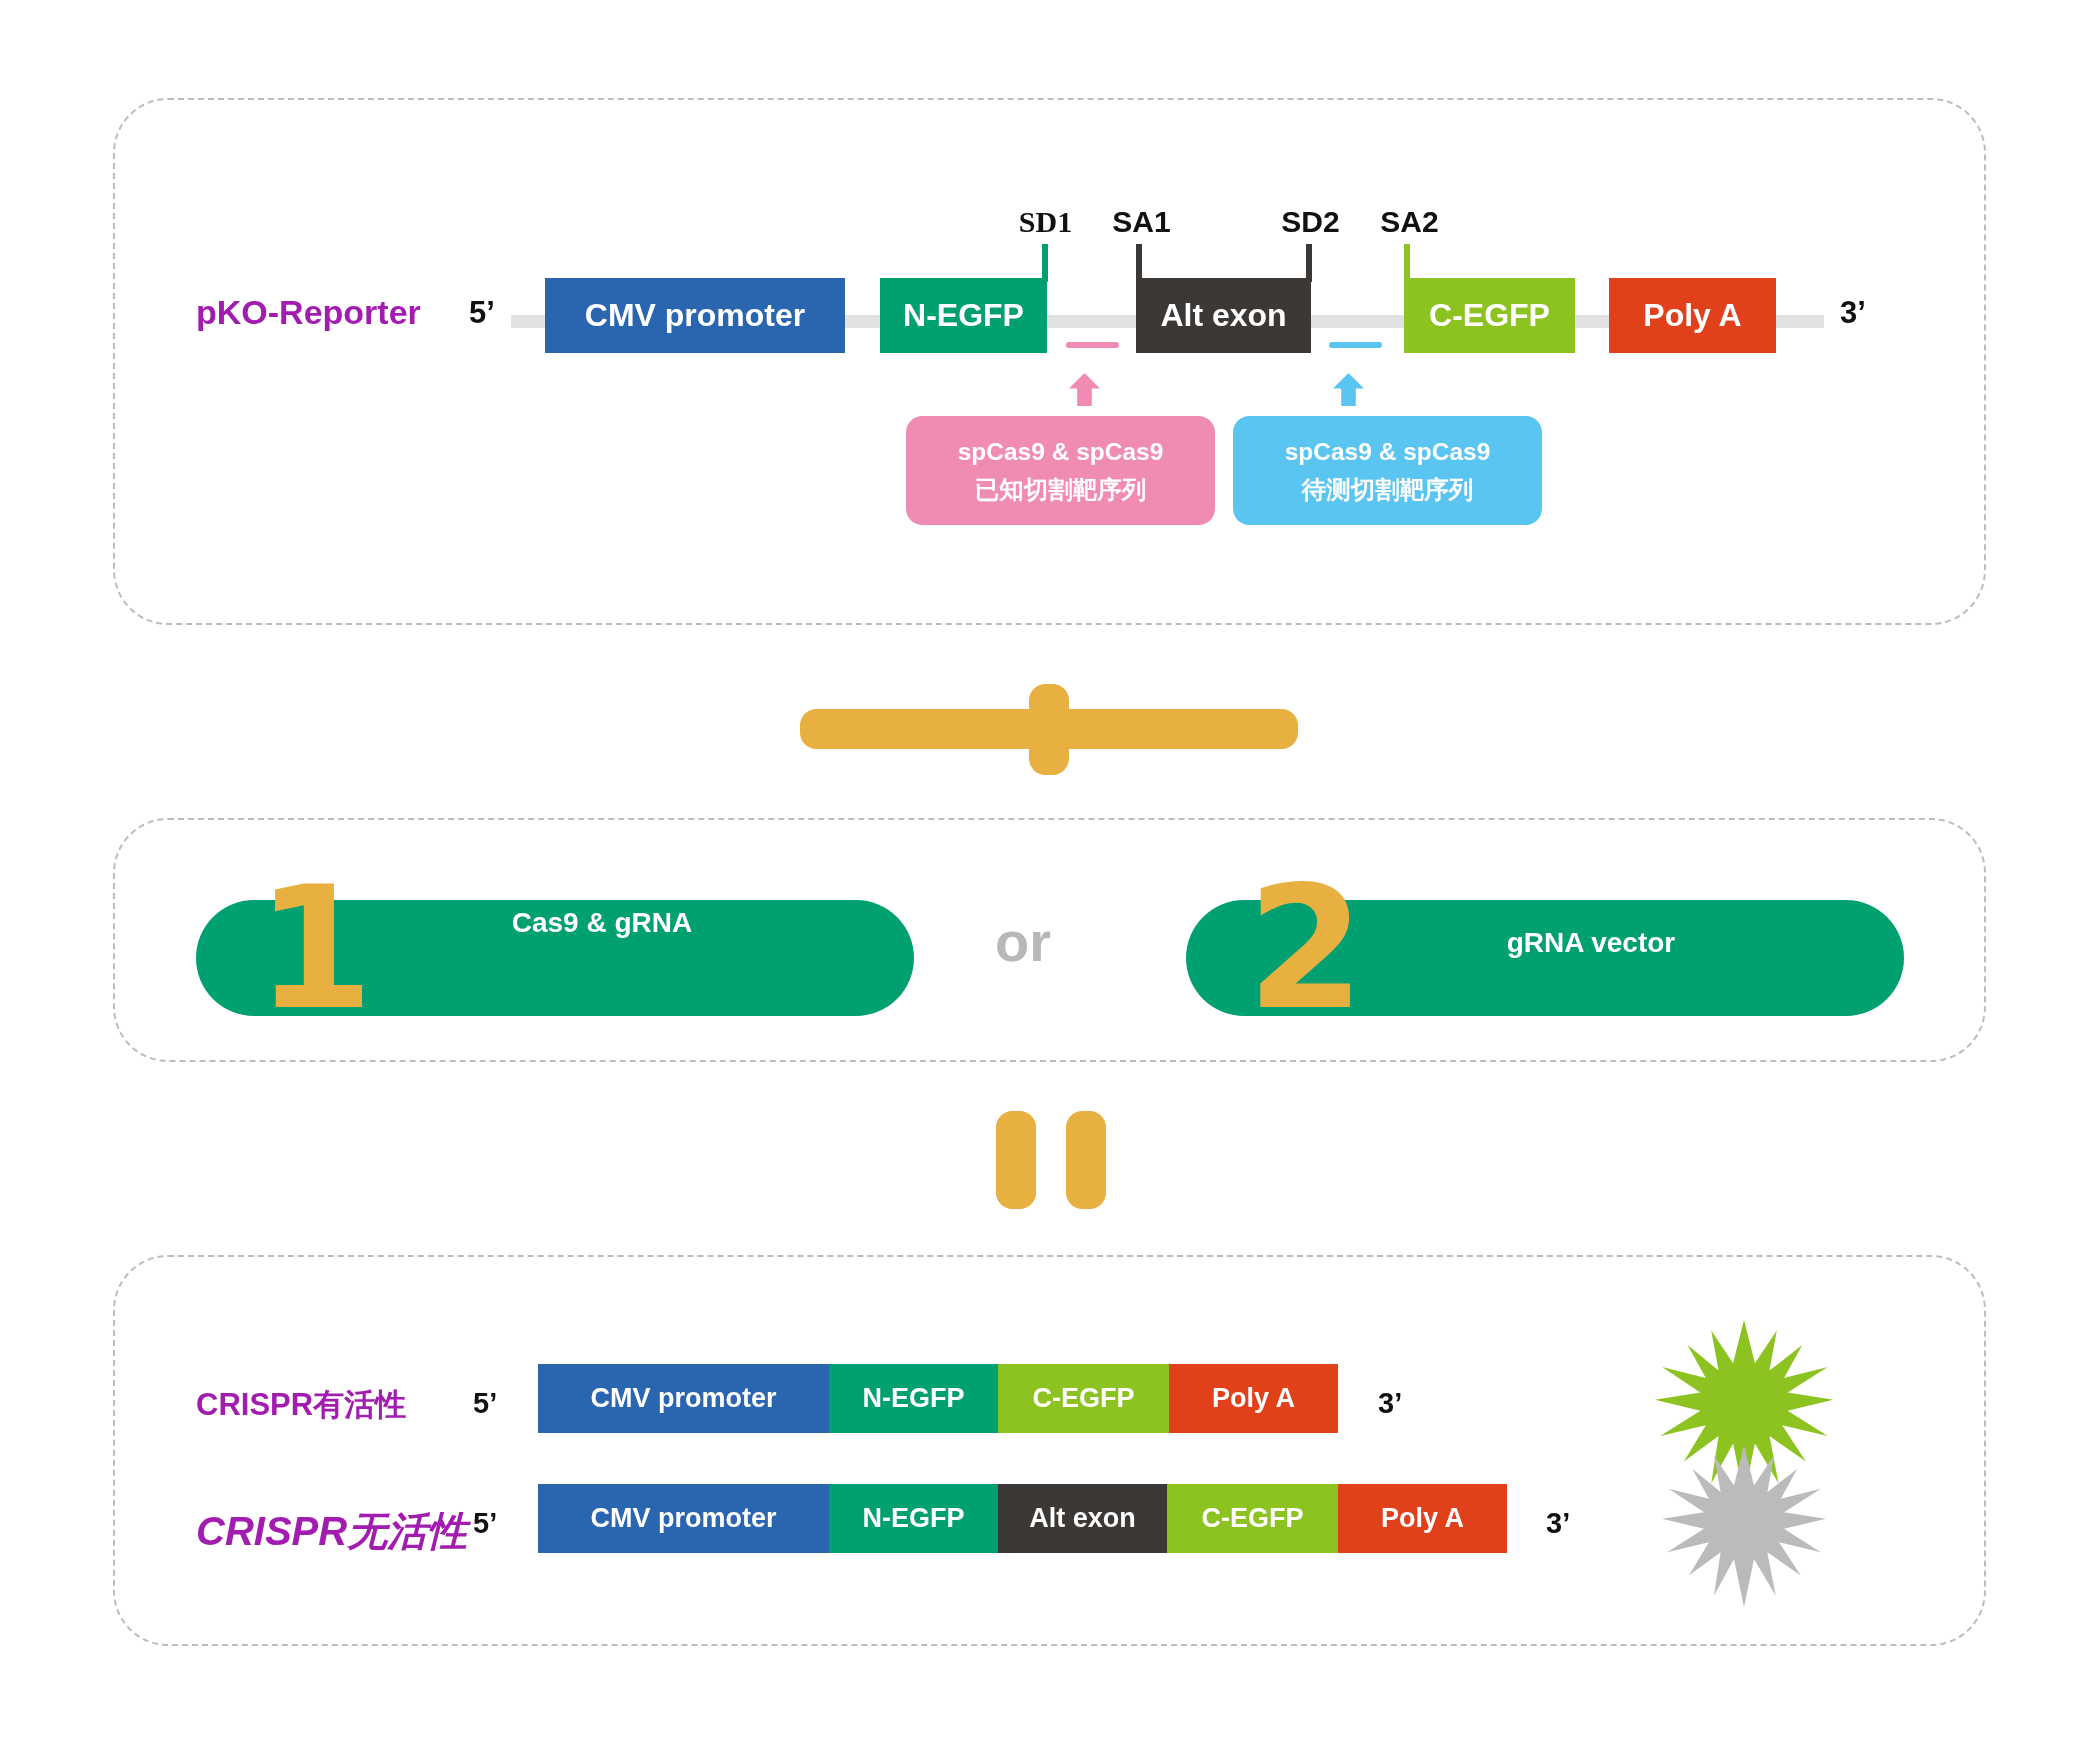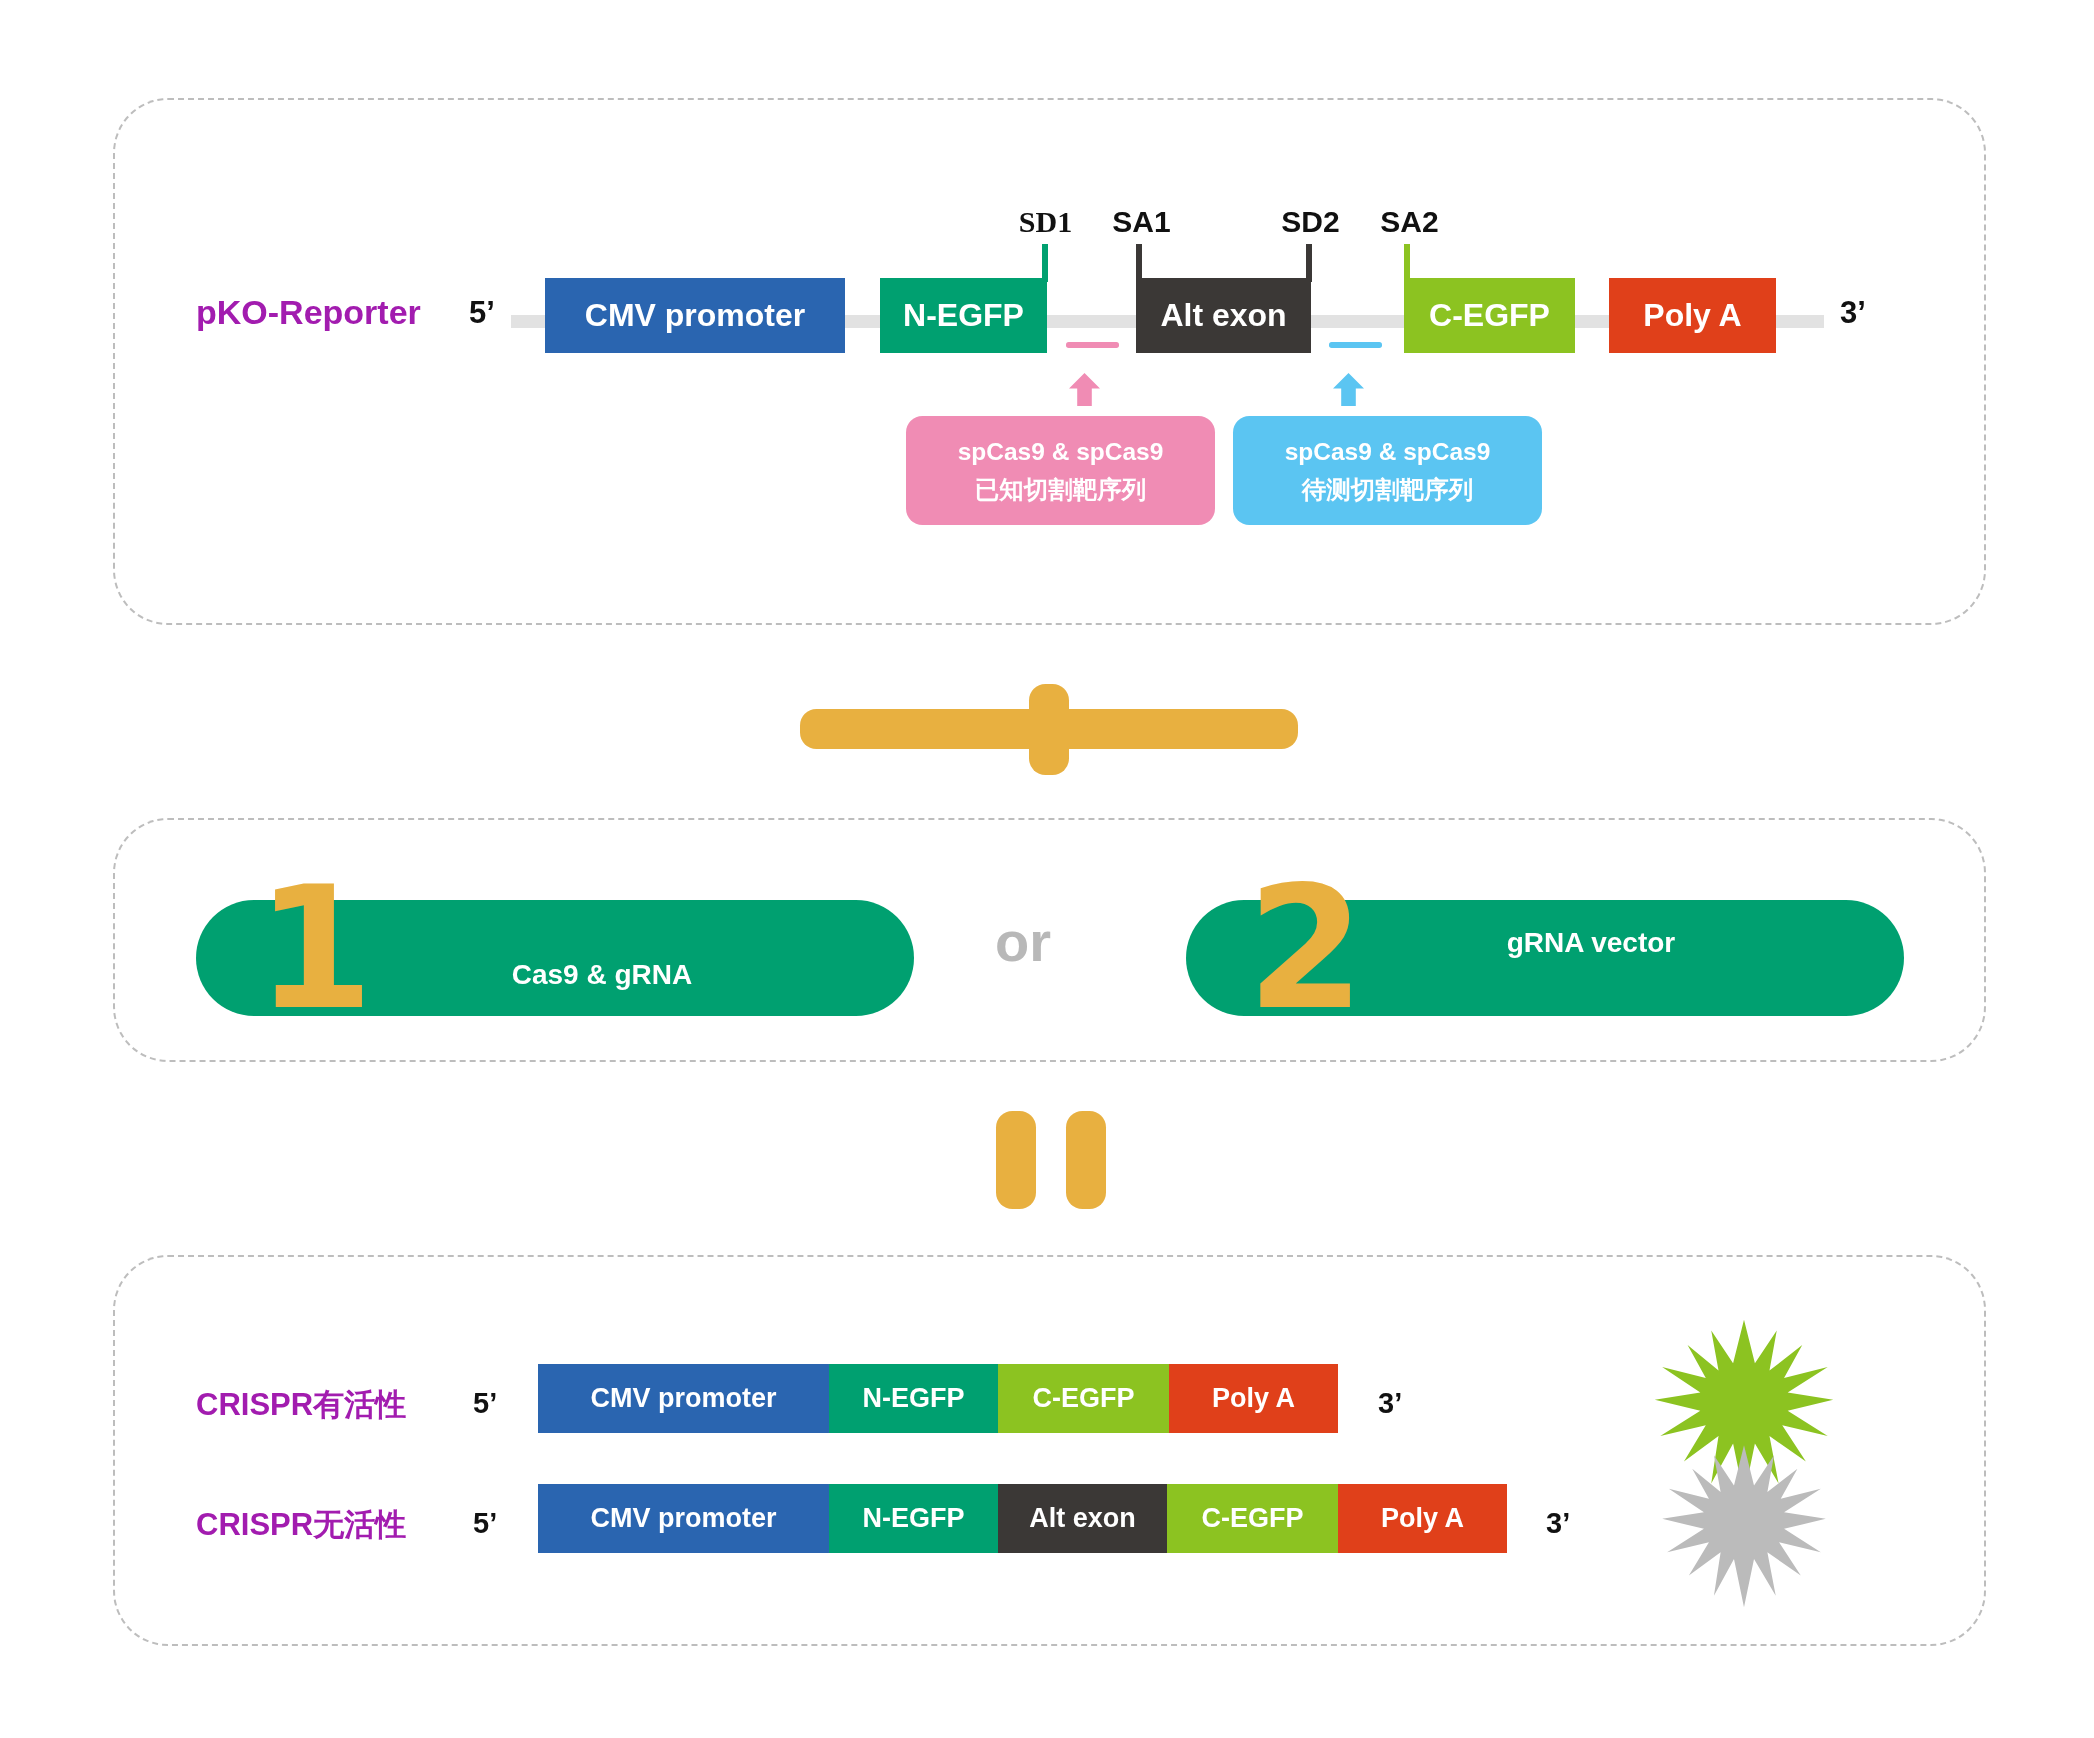--- a/index.html
+++ b/index.html
@@ -213,21 +213,21 @@
 
 <div style="position:absolute; left:0; top:0;">
   <div class="opbar" style="left:800px; top:709px; width:498px; height:40px;"></div>
   <div class="opbar" style="left:1029px; top:684px; width:40px; height:91px;"></div>
 </div>
 
 <div class="panel" id="panel-vectors"></div>
 
 <div class="pill" style="left:196px; top:900px; width:718px; height:116px;"></div>
 <div class="bignum" style="left:256px; top:864px;">1</div>
-<div class="pill-text" style="left:411px; top:954px; width:382px;">
+<div class="pill-text" style="left:411px; top:902px; width:382px;">
   <div>Cas9 &amp; gRNA</div>
 </div>
 
 <div id="or-text" style="left:995px; top:909px;">or</div>
 
 <div class="pill" style="left:1186px; top:900px; width:718px; height:116px;"></div>
 <div class="bignum" style="left:1247px; top:864px;">2</div>
 <div class="pill-text" style="left:1400px; top:922px; width:382px;">
   <div>gRNA vector</div>
 </div>
@@ -255,21 +255,21 @@
   <span>Poly A</span>
 </div>
 <div class="prime" style="left:1378px; top:1387px; font-size:29px;">3’</div>
 
 <svg class="burst" style="left:1644px; top:1316px; width:200px; height:182px;" viewBox="0 0 100 100">
   <path fill="#8cc321" d="M50 2 L56 26 L68 8 L64 30 L82 16 L72 34 L96 28 L74 42 L99 46 L74 52
     L96 66 L71 60 L84 80 L64 66 L69 92 L56 70 L50 99 L44 70 L32 92 L36 66 L17 80 L29 60 L4 66
     L26 52 L1 46 L26 42 L5 28 L29 34 L19 16 L36 30 L32 8 L44 26 Z"></path>
 </svg>
 
-<div class="row-label" style="left:196px; top:1504px; font-size:31px;">CRISPR无活性</div>
+<div class="row-label" style="left:196px; top:1504px; font-size:40px;font-style:italic;">CRISPR无活性</div>
 <div class="prime" style="left:473px; top:1507px; font-size:29px;">5’</div>
 
 <div class="segbox" style="left:538px; top:1484px; width:291px; height:69px; background:#2a65b0;">
   <span>CMV promoter</span>
 </div>
 <div class="segbox" style="left:829px; top:1484px; width:169px; height:69px; background:#00a070;">
   <span>N-EGFP</span>
 </div>
 <div class="segbox" style="left:998px; top:1484px; width:169px; height:69px; background:#3b3836;">
   <span>Alt exon</span>

